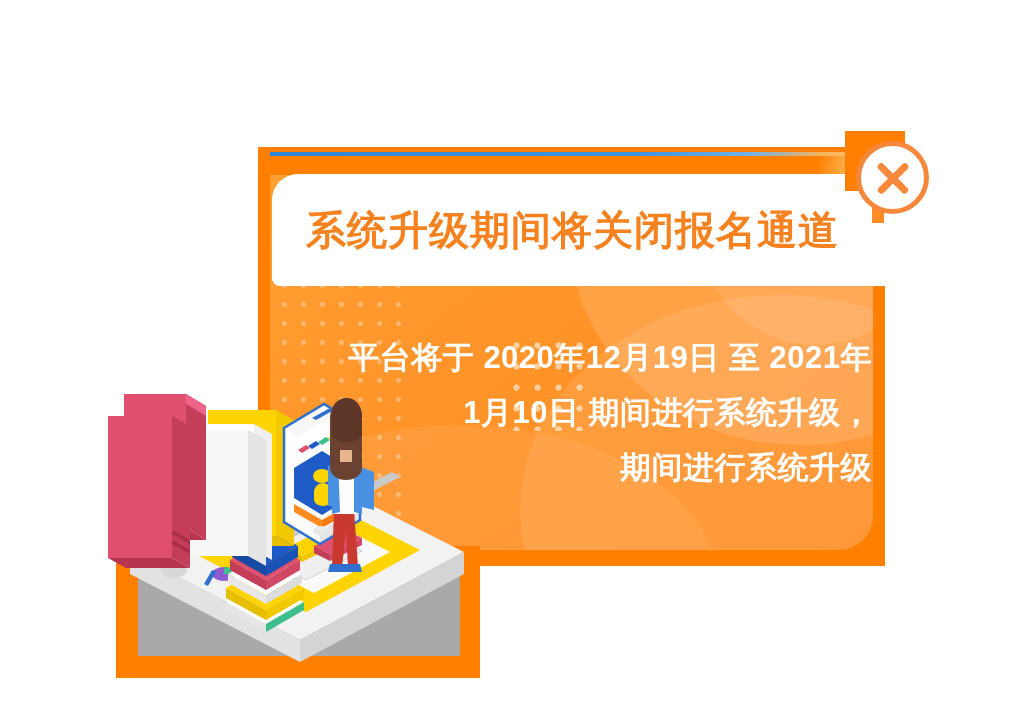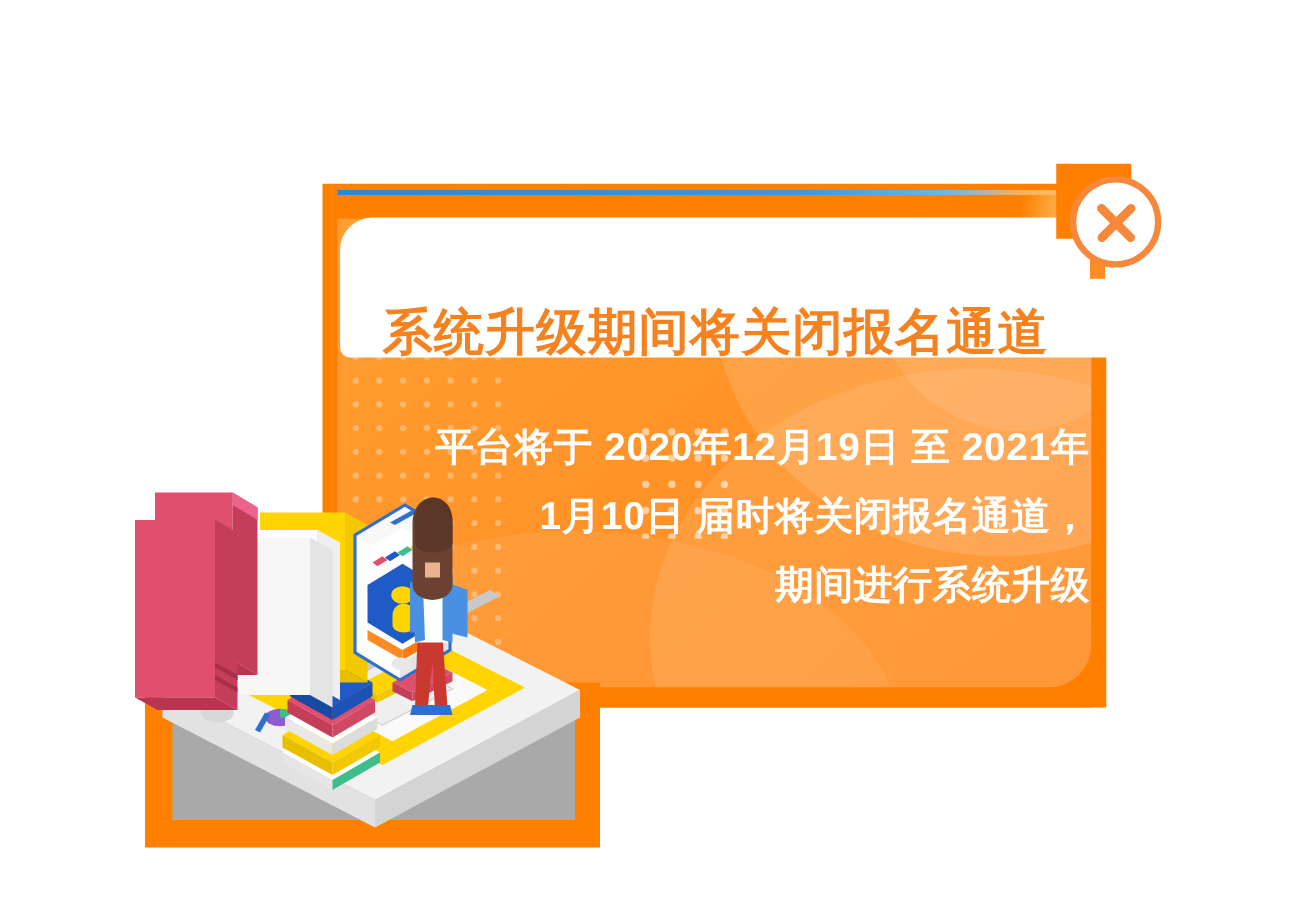--- a/index.html
+++ b/index.html
@@ -75,21 +75,21 @@
     position:absolute;left:12px;top:403px;width:603px;height:16px;background:#FF8000;
   }
 
   
   .title-plate{
     position:absolute;
     left:272px;top:174px;
     width:623px;height:112px;
     background:#FFFFFF;
     border-radius:26px 8px 8px 8px;
-    display:flex;align-items:flex-end;
+    display:flex;align-items:center;
     box-sizing:border-box;
     padding-left:34px;
   }
   .title-text{
     color:#F5821F;
     font-size:40px;
     font-weight:bold;
     letter-spacing:1px;
     white-space:nowrap;
     line-height:1;
@@ -155,21 +155,21 @@
 
     <div class="card-ledge"></div>
   </div>
 
   <div class="title-plate">
     <div class="title-text">系统升级期间将关闭报名通道</div>
   </div>
 
   <div class="body-copy">
     <span class="ln">平台将于 2020年12月19日 至 2021年</span>
-    <span class="ln">1月10日 届时将关闭报名通道，</span>
+    <span class="ln">1月10日 期间进行系统升级，</span>
     <span class="ln">期间进行系统升级</span>
   </div>
 
   <div class="close-wrap">
     <div class="close-sq"></div>
     <div class="close-stem"></div>
     <div class="close-btn" title="close">
       <span class="close-x">
           <i></i>
           <i></i>

